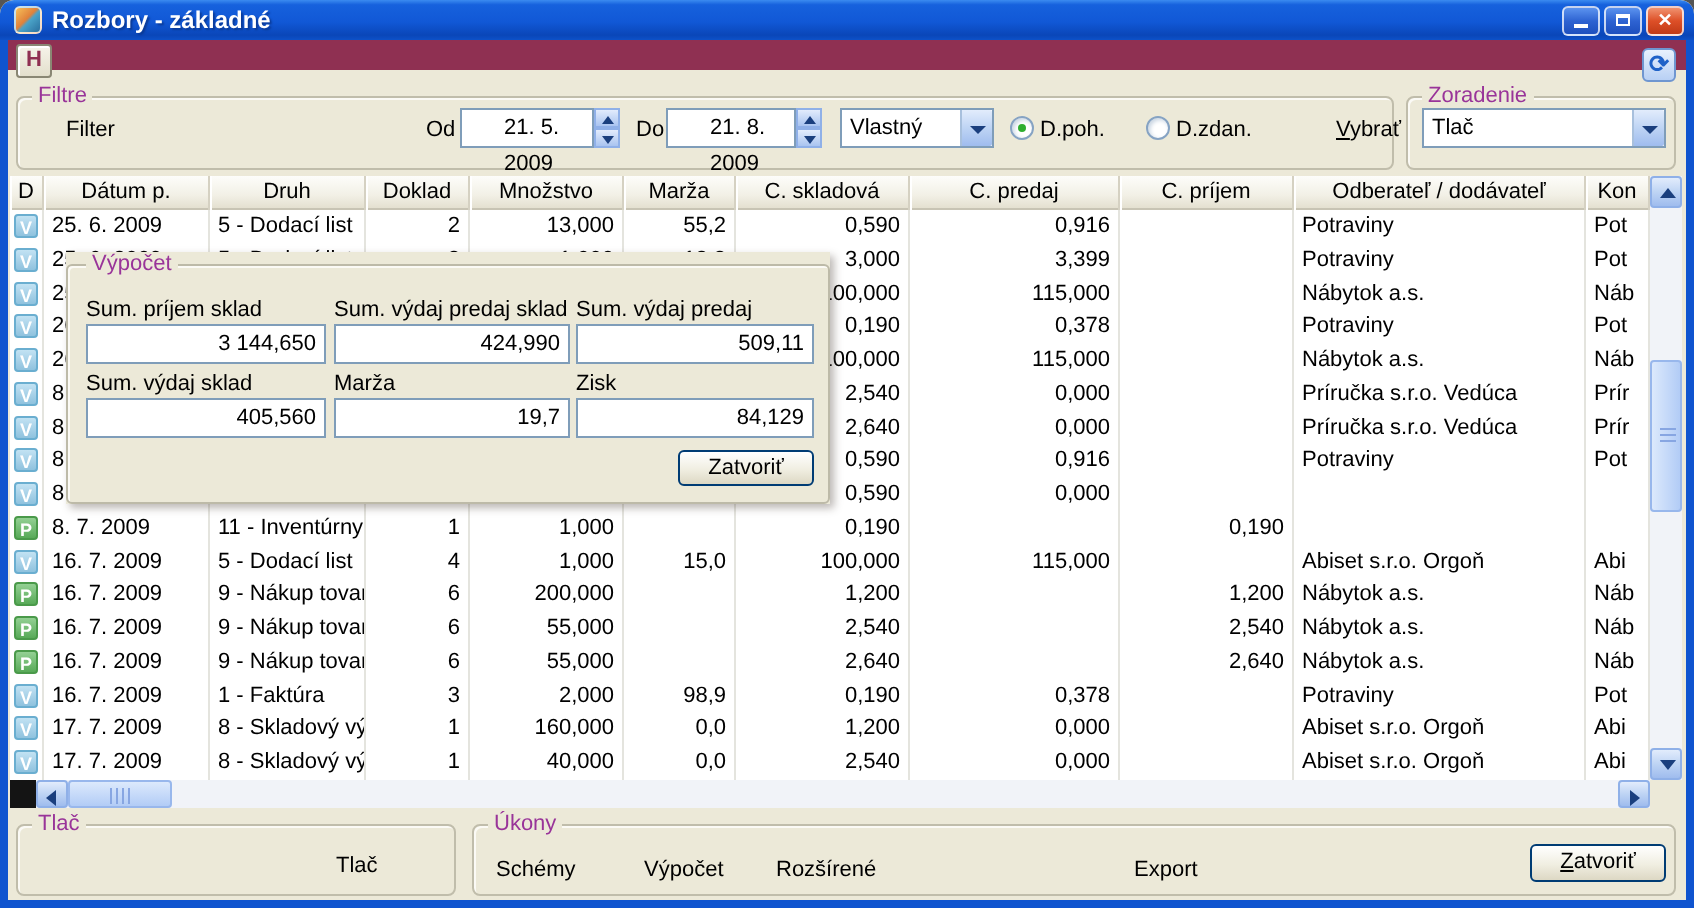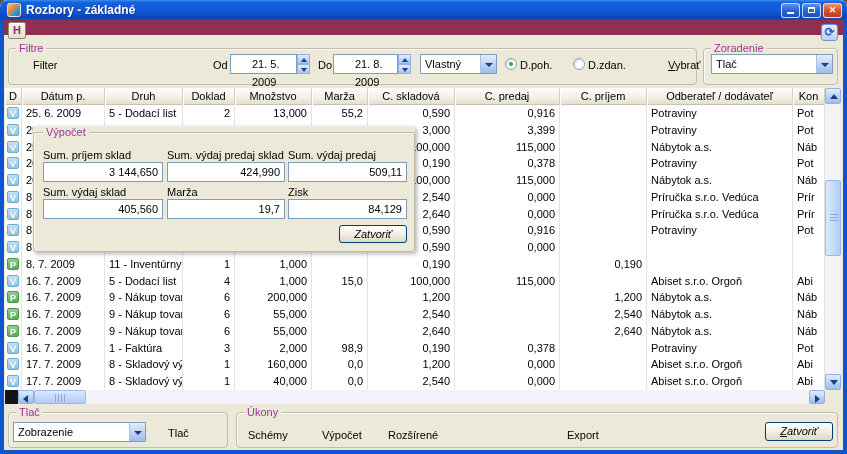--- a/index.html
+++ b/index.html
@@ -98,21 +98,21 @@
     background:linear-gradient(180deg,#dce9fc,#b2ccf6);}
   .hthumb::after{content:"";position:absolute;top:3px;left:20px;width:12px;height:8px;
     background:repeating-linear-gradient(90deg,#87a6e2 0 1px,transparent 1px 3px);}
   .blackbox{position:absolute;left:0;top:0;width:13px;height:14px;background:#141414;}
   .sbcorner{position:absolute;left:820px;top:302px;width:16px;height:14px;background:#ece9d8;}
   
   .bottompanel{position:absolute;left:4px;top:404px;width:839px;height:46px;background:#ece9d8;z-index:8;}
   .xpbtn{position:absolute;height:19px;border:1px solid #003c74;border-radius:3px;
     background:linear-gradient(180deg,#fff 0%,#f0eee1 55%,#ddd8c4 100%);
     font-size:11px;text-align:center;color:#000;}
-  .xpbtn .btlabel{display:block;line-height:17px;font-style:italic;}
+  .xpbtn .btlabel{display:block;line-height:17px;}
   
   .dialog{position:absolute;left:33px;top:126px;width:382px;height:126px;z-index:30;
     background:#ece9d8;box-shadow:2px 2px 4px rgba(60,50,40,.35);}
   .dialog .dframe{position:absolute;left:0px;right:0px;top:6px;bottom:0px;
     border:1px solid #bdbaa8;border-radius:3px;box-shadow:inset 1px 1px 0 #fbfaf5;}
   .dialog .gcap{left:10px;top:0;}
   .dfield{position:absolute;height:20px;background:#fff;border:1px solid #7f9db9;
     font-size:11px;line-height:18px;text-align:right;padding-right:4px;color:#000;}
   .dlabel{position:absolute;font-size:11px;color:#000;line-height:12px;white-space:nowrap;}
 </style>
@@ -428,24 +428,20 @@
       <span class="sbtn" style="left:804px;top:0;">
           <span class="arr rt"></span>
         </span>
     </div>
     <div class="sbcorner"></div>
   </div>
 
   <div class="bottompanel">
     <div class="gbox" style="left:4px;top:8px;width:220px;height:36px;"></div>
     <div class="gcap" style="left:12px;top:2px;">Tlač</div>
-    <div class="combo" style="left:9px;top:18px;width:133px;">
-      <span class="cval">Zobrazenie</span>
-      <span class="carw"></span>
-    </div>
     <div class="flatlink" style="left:164px;top:23px;">Tlač</div>
 
     <div class="gbox" style="left:232px;top:8px;width:602px;height:36px;"></div>
     <div class="gcap" style="left:240px;top:2px;">Úkony</div>
     <div class="flatlink" style="left:244px;top:25px;">Schémy</div>
     <div class="flatlink" style="left:318px;top:25px;">Výpočet</div>
     <div class="flatlink" style="left:384px;top:25px;">Rozšírené</div>
     <div class="flatlink" style="left:563px;top:25px;">Export</div>
     <div class="xpbtn" style="left:761px;top:18px;width:68px;">
       <span class="btlabel accel">Zatvoriť</span>

